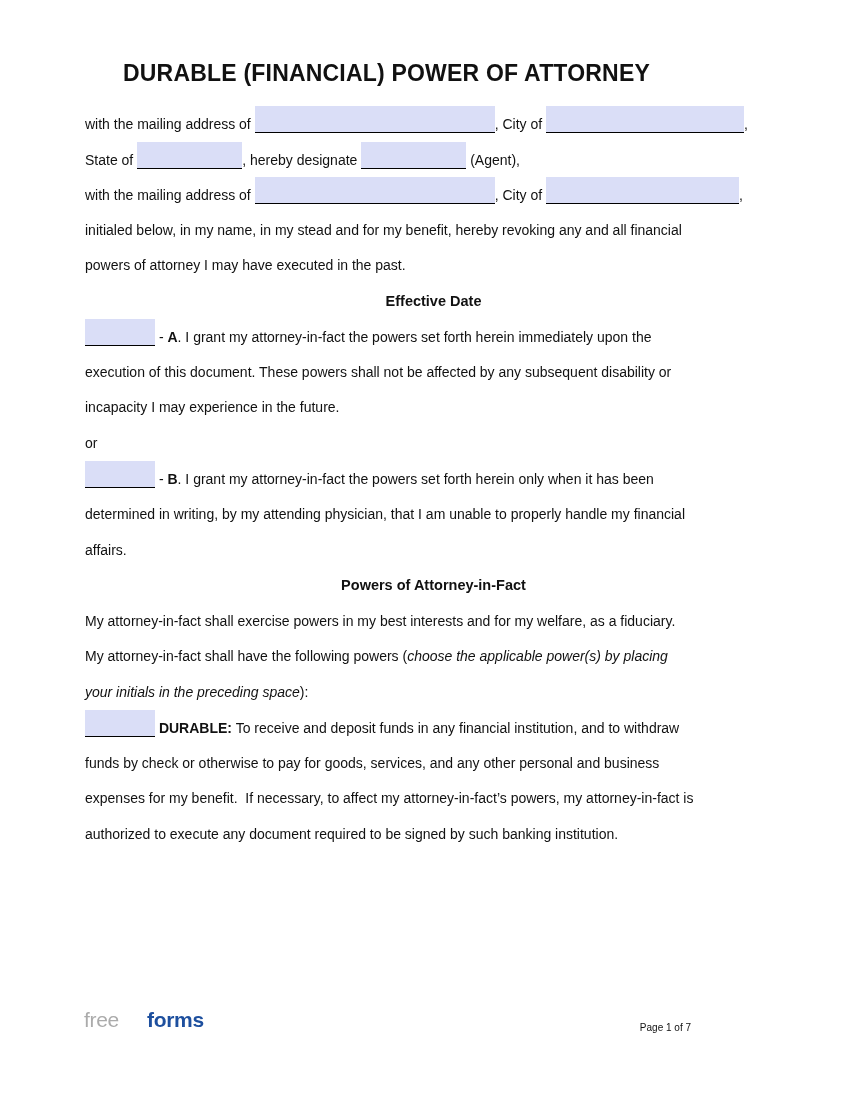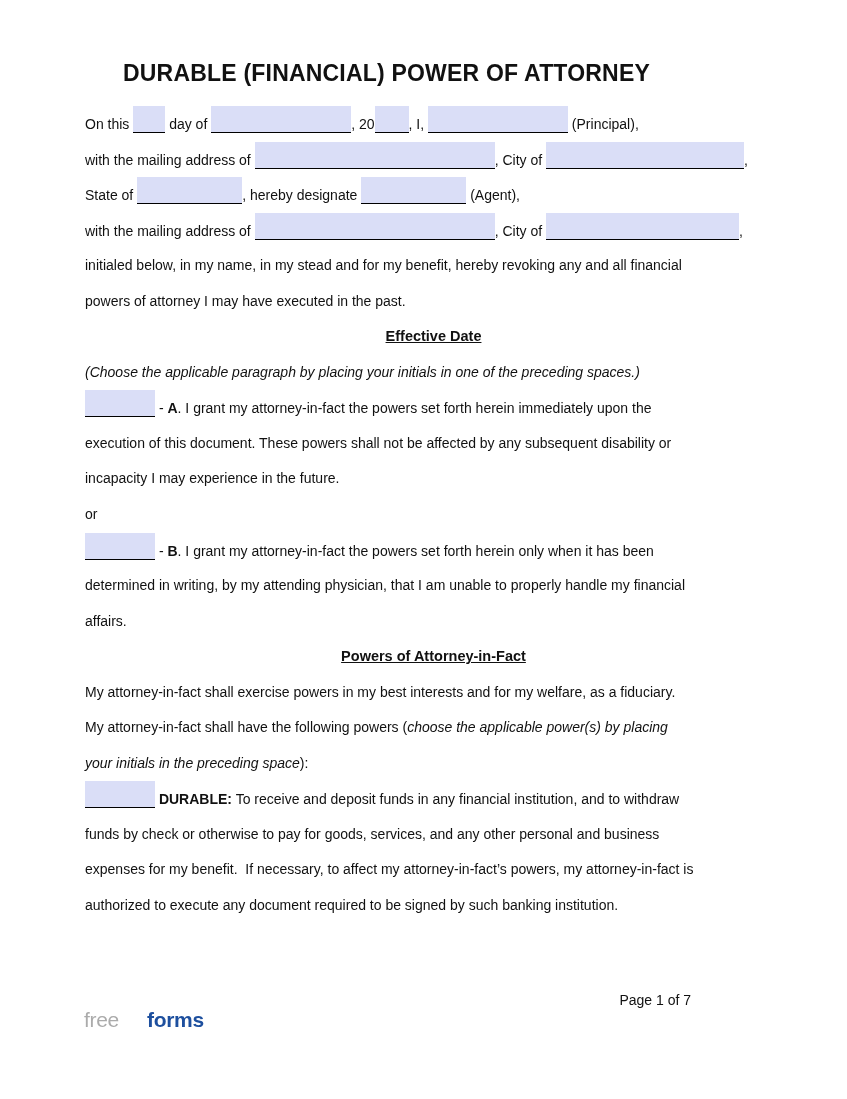--- a/index.html
+++ b/index.html
@@ -28,55 +28,53 @@
     position:absolute;top:106px;left:85px;width:677px;
   }
   .line{
     height:35.55px;line-height:35.55px;
     font-size:14px;
     white-space:pre;
   }
   .line.heading{font-weight:bold;text-align:center;font-size:14.5px;}
   .b{font-weight:bold;}
   .i{font-style:italic;}
-  .u{text-decoration:underline;padding-left:20px;}
+  .u{padding-left:20px;}
   .field{
     display:inline-block;
     height:26px;
     vertical-align:-4px;
     background:var(--field-highlight);
     border-bottom:1px solid #000;
   }
   .footer-logo{
     position:absolute;left:84px;top:1008px;
     font-size:21px;font-weight:bold;letter-spacing:-0.3px;
     white-space:pre;
   }
   .footer-logo .free{color:var(--logo-gray);font-weight:normal;margin-top:48px;}
   .footer-logo .forms{color:var(--logo-blue);font-weight:bold;margin-left:28px;}
   .footer-page{
-    position:absolute;right:82px;top:992px;
-    font-size:14px;color:var(--ink);
+    position:absolute;right:82px;top:1022px;
+    font-size:10px;color:var(--ink);
   }
 </style>
 </head>
 <body>
 
 <div class="page">
   <div class="doc-title">DURABLE (FINANCIAL) POWER OF ATTORNEY</div>
 
   <div class="doc-lines" id="doc-lines">
-      <div class="line"><span>On this </span><span class="field" style="width: 32px;"></span><span> day of </span><span class="field" style="width: 140px;"></span><span>, 20</span><span class="field" style="width: 34px;"></span><span>, I, </span><span class="field" style="width: 140px;"></span><span> (Principal),</span></div>
       <div class="line"><span>with the mailing address of </span><span class="field" style="width: 240px;"></span><span>, City of </span><span class="field" style="width: 198px;"></span><span>,</span></div>
       <div class="line"><span>State of </span><span class="field" style="width: 105px;"></span><span>, hereby designate </span><span class="field" style="width: 105px;"></span><span> (Agent),</span></div>
       <div class="line"><span>with the mailing address of </span><span class="field" style="width: 240px;"></span><span>, City of </span><span class="field" style="width: 193px;"></span><span>,</span></div>
       <div class="line"><span>initialed below, in my name, in my stead and for my benefit, hereby revoking any and all financial</span></div>
       <div class="line"><span>powers of attorney I may have executed in the past.</span></div>
       <div class="line heading"><span class="u">Effective Date</span></div>
-      <div class="line"><span class="i">(Choose the applicable paragraph by placing your initials in one of the preceding spaces.)</span></div>
       <div class="line"><span class="field" style="width: 70px;"></span><span> - </span><span class="b">A</span><span>. I grant my attorney-in-fact the powers set forth herein immediately upon the</span></div>
       <div class="line"><span>execution of this document. These powers shall not be affected by any subsequent disability or</span></div>
       <div class="line"><span>incapacity I may experience in the future.</span></div>
       <div class="line"><span>or</span></div>
       <div class="line"><span class="field" style="width: 70px;"></span><span> - </span><span class="b">B</span><span>. I grant my attorney-in-fact the powers set forth herein only when it has been</span></div>
       <div class="line"><span>determined in writing, by my attending physician, that I am unable to properly handle my financial</span></div>
       <div class="line"><span>affairs.</span></div>
       <div class="line heading"><span class="u">Powers of Attorney-in-Fact</span></div>
       <div class="line"><span>My attorney-in-fact shall exercise powers in my best interests and for my welfare, as a fiduciary.</span></div>
       <div class="line"><span>My attorney-in-fact shall have the following powers (</span><span class="i">choose the applicable power(s) by placing</span></div>

